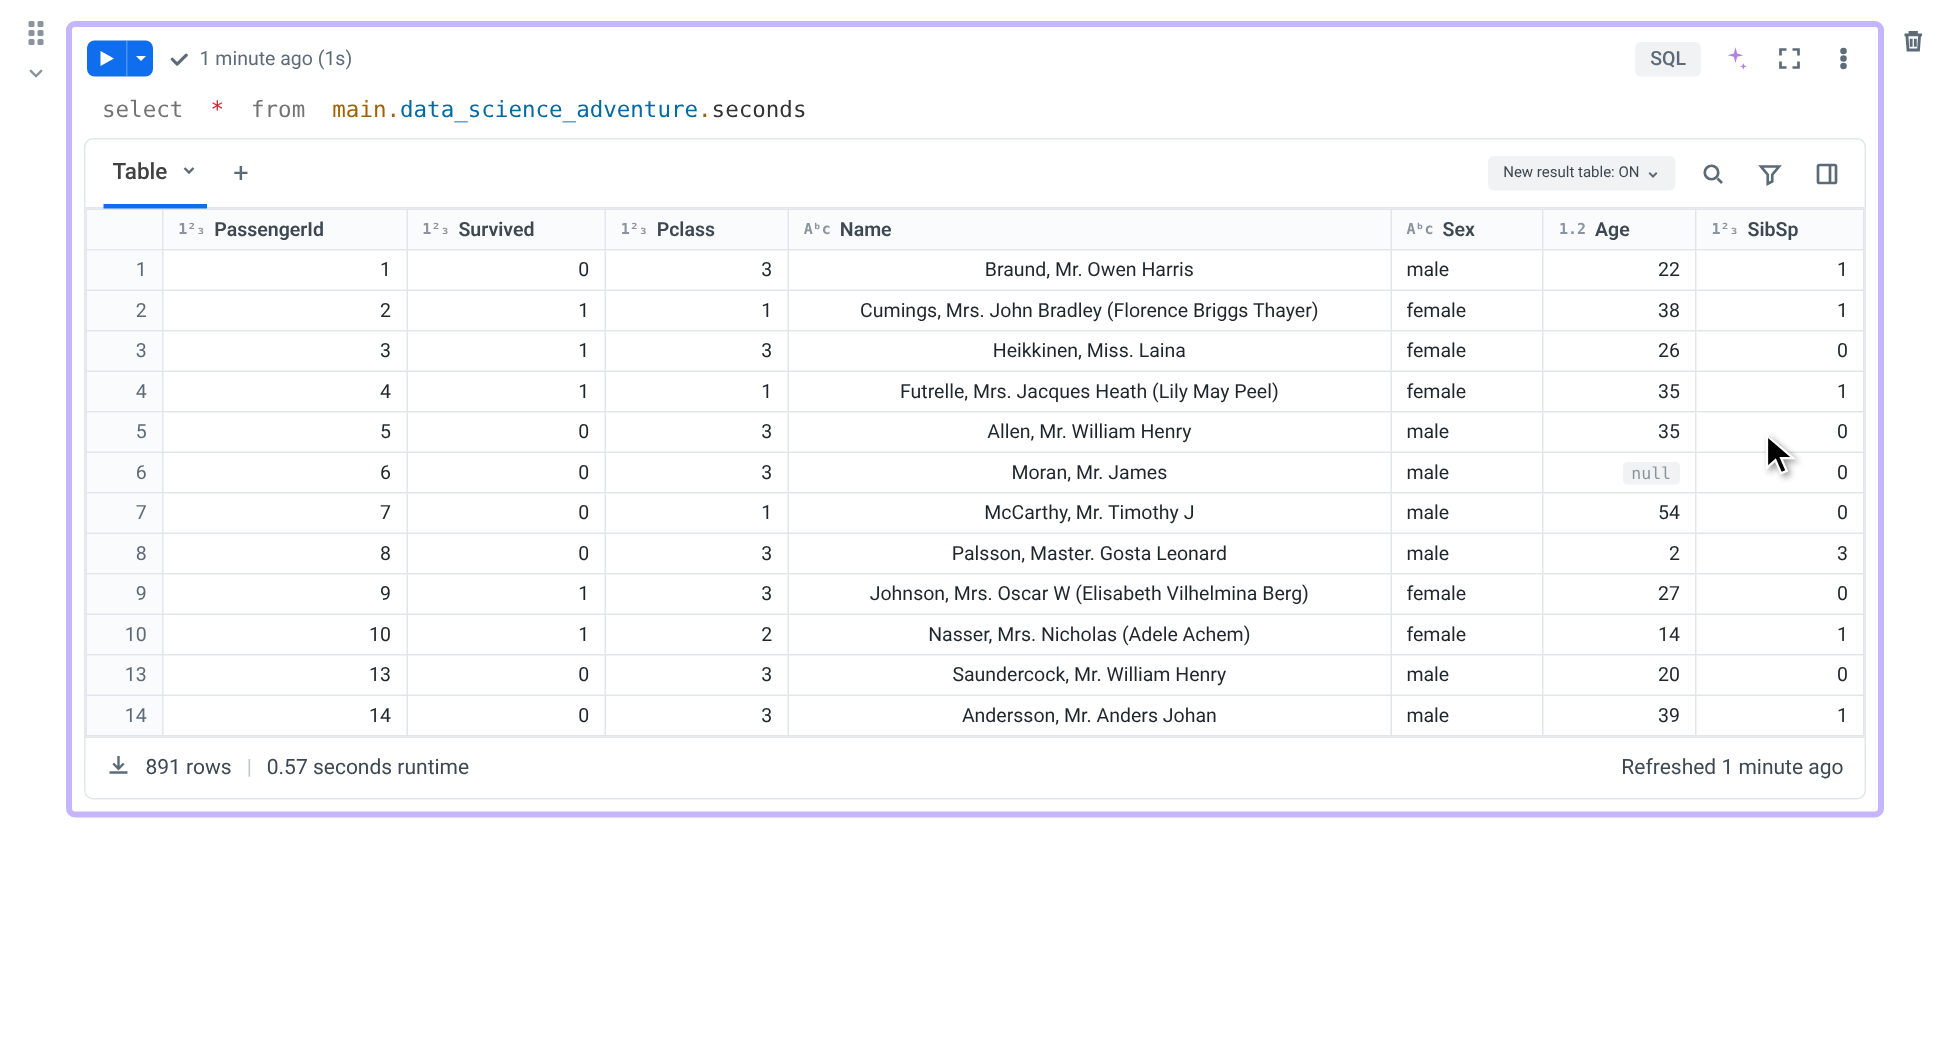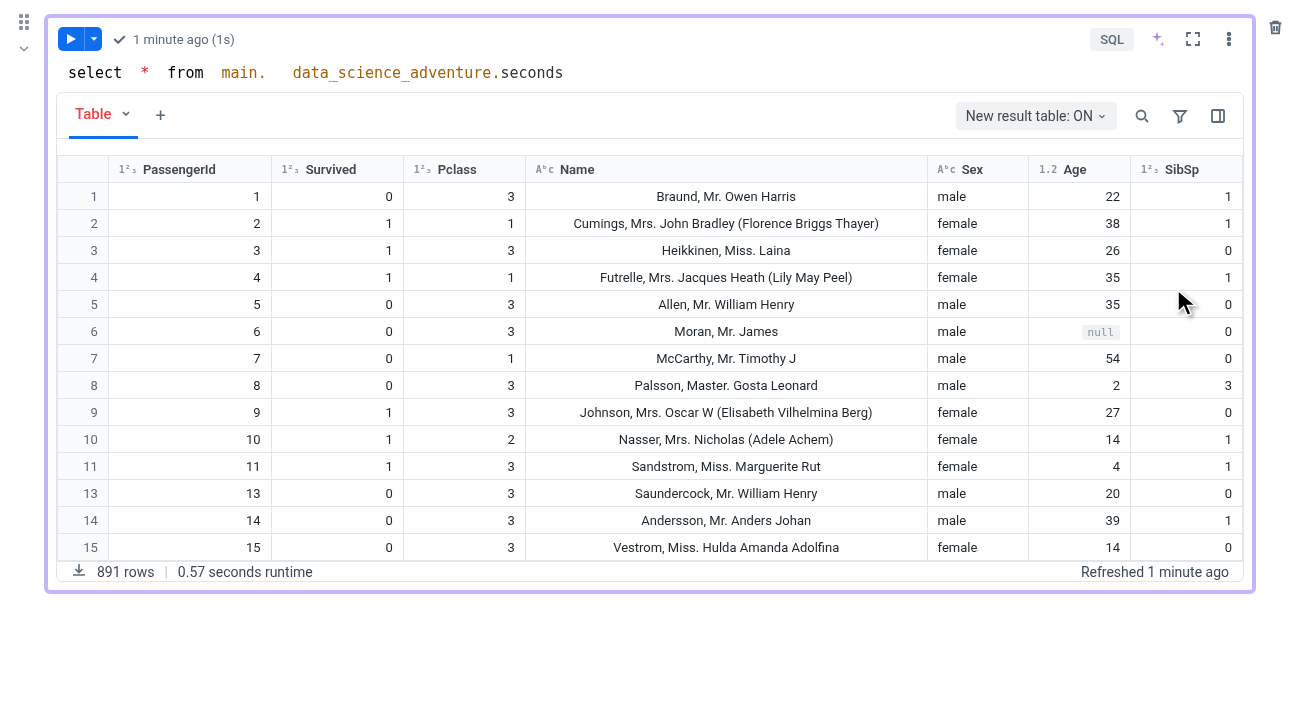--- a/index.html
+++ b/index.html
@@ -22,59 +22,59 @@
 .status { display:flex; align-items:center; gap:6px; color:#5d6b79; font-size:13px; }
 .status svg { stroke:#5d6b79; fill:none; stroke-width:2.2; }
 .spacer { flex:1; }
 .lang-badge { background:#f0f2f4; color:#5d6b79; padding:4px 10px; border-radius:4px; font-size:13px; font-weight:500; }
 .icon-btn { width:26px; height:26px; display:flex; align-items:center; justify-content:center; cursor:pointer; color:#5d6b79; }
 .icon-btn svg { stroke:currentColor; fill:none; stroke-width:1.8; }
 .sparkle svg { fill:#b083e0; stroke:none; }
 .trash-outer { width:26px; color:#8b949e; }
 
 .code-area { padding: 4px 20px 10px 20px; font-family: "SF Mono", Menlo, Consolas, monospace; font-size:15px; }
-.code-area .kw1 { color:#000000; }
+.code-area .kw1 { color:#737373; }
 .code-area .star { color:#cf222e; }
 .code-area .name1 { color:#a16207; }
-.code-area .name2 { color:#a16207;margin-left:26px; }
+.code-area .name2 { color:#0369a1; }
 .code-area .name3 { color:#333; }
 
 .perf-row { display:flex; align-items:center; gap:8px; padding:0 20px 12px 10px; color:#0e6eed; font-size:14px; cursor:pointer; }
 .perf-row .chev { color:#5d6b79; }
 .perf-row .bar-icon svg { fill:#0e6eed; }
 
 .results { margin:0 8px 8px 8px; border:1px solid #e2e6ea; border-radius:6px; }
 
 .tabs-row { display:flex; align-items:center; padding:0 12px; border-bottom:1px solid #e2e6ea; height:46px; gap:12px; }
-.tab { display:flex; align-items:center; gap:8px; padding:0 6px; height:46px; border-bottom:3px solid #0e6eed; color:#ef4444; font-size:15px; font-weight:500; }
+.tab { display:flex; align-items:center; gap:8px; padding:0 6px; height:46px; border-bottom:3px solid #0e6eed; color:#404040; font-size:15px; font-weight:500; }
 .tab .chev-down { color:#5d6b79; }
 .add-tab { color:#5d6b79; font-size:18px; cursor:pointer; padding:0 6px; }
-.result-mode { background:#f0f2f4; border-radius:4px; padding:6px 10px; font-size:14px; display:flex; align-items:center; gap:4px; cursor:pointer; color:#3d4852; }
+.result-mode { background:#f0f2f4; border-radius:4px; padding:6px 10px; font-size:10px; display:flex; align-items:center; gap:4px; cursor:pointer; color:#3d4852; }
 .tool-icon { width:26px; height:26px; display:flex; align-items:center; justify-content:center; cursor:pointer; color:#5d6b79; }
 .tool-icon svg { stroke:currentColor; fill:none; stroke-width:1.8; }
 
-.data-table { width:100%; border-collapse:collapse;margin-top:16px; }
+.data-table { width:100%; border-collapse:collapse; }
 .data-table th, .data-table td { border:1px solid #e2e6ea; padding:5px 10px; font-size:13px; height:27px; white-space:nowrap; overflow:hidden; text-overflow:ellipsis; }
 .data-table th { background:#fafbfc; font-weight:600; text-align:left; color:#3d4852; }
 .data-table th .col-hdr { display:flex; align-items:center; gap:6px; }
 .type-icon { font-size:10px; color:#8b949e; font-family:monospace; }
 .row-num { text-align:right; color:#5d6b79; background:#fafbfc; }
 .num-cell { text-align:right; }
 .null-badge { background:#f0f2f4; color:#8b949e; padding:1px 6px; border-radius:3px; font-family:monospace; font-size:11px; }
 
 .col-idx { width:50px; }
 .col-passid { width:160px; }
 .col-survived { width:130px; }
 .col-pclass { width:120px; }
 .col-name { width:395px;text-align:center; }
 .col-sex { width:100px; }
 .col-age { width:100px; }
 .col-sibsp { width:110px; }
 
-.footer { display:flex; align-items:center; padding:0 14px; border-top:1px solid #e2e6ea; color:#3d4852; font-size:14px; gap:10px; }
+.footer { display:flex; align-items:center; padding:10px 14px; border-top:1px solid #e2e6ea; color:#3d4852; font-size:14px; gap:10px; }
 .dl-icon { color:#5d6b79; cursor:pointer; }
 .footer .spacer { flex:1; }
 
 .cursor-img { position:absolute; left:1175px; top:288px; pointer-events:none; }
 .cursor-img svg { filter:drop-shadow(2px 2px 2px rgba(0,0,0,0.4)); }
 </style>
 </head>
 <body>
 
 <div class="container">
@@ -325,58 +325,38 @@
               <td class="row-num col-idx">10</td>
               <td class="num-cell col-passid">10</td>
               <td class="num-cell col-survived">1</td>
               <td class="num-cell col-pclass">2</td>
               <td class="col-name">Nasser, Mrs. Nicholas (Adele Achem)</td>
               <td class="col-sex">female</td>
               <td class="num-cell col-age">14</td>
               <td class="num-cell col-sibsp">1</td>
             </tr>
             <tr>
-              <td class="row-num col-idx">11</td>
-              <td class="num-cell col-passid">11</td>
-              <td class="num-cell col-survived">1</td>
-              <td class="num-cell col-pclass">3</td>
-              <td class="col-name">Sandstrom, Miss. Marguerite Rut</td>
-              <td class="col-sex">female</td>
-              <td class="num-cell col-age">4</td>
-              <td class="num-cell col-sibsp">1</td>
-            </tr>
-            <tr>
               <td class="row-num col-idx">13</td>
               <td class="num-cell col-passid">13</td>
               <td class="num-cell col-survived">0</td>
               <td class="num-cell col-pclass">3</td>
               <td class="col-name">Saundercock, Mr. William Henry</td>
               <td class="col-sex">male</td>
               <td class="num-cell col-age">20</td>
               <td class="num-cell col-sibsp">0</td>
             </tr>
             <tr>
               <td class="row-num col-idx">14</td>
               <td class="num-cell col-passid">14</td>
               <td class="num-cell col-survived">0</td>
               <td class="num-cell col-pclass">3</td>
               <td class="col-name">Andersson, Mr. Anders Johan</td>
               <td class="col-sex">male</td>
               <td class="num-cell col-age">39</td>
               <td class="num-cell col-sibsp">1</td>
-            </tr>
-            <tr>
-              <td class="row-num col-idx">15</td>
-              <td class="num-cell col-passid">15</td>
-              <td class="num-cell col-survived">0</td>
-              <td class="num-cell col-pclass">3</td>
-              <td class="col-name">Vestrom, Miss. Hulda Amanda Adolfina</td>
-              <td class="col-sex">female</td>
-              <td class="num-cell col-age">14</td>
-              <td class="num-cell col-sibsp">0</td>
             </tr>
           </tbody>
       </table>
 
       <div class="footer">
         <span class="dl-icon">
           <svg width="16" height="16" viewBox="0 0 16 16" fill="none" stroke="#5d6b79" stroke-width="1.6">
               <path d="M8 2v8M4.5 7L8 10.5 11.5 7M2 13h12"></path>
             </svg>
         </span>

